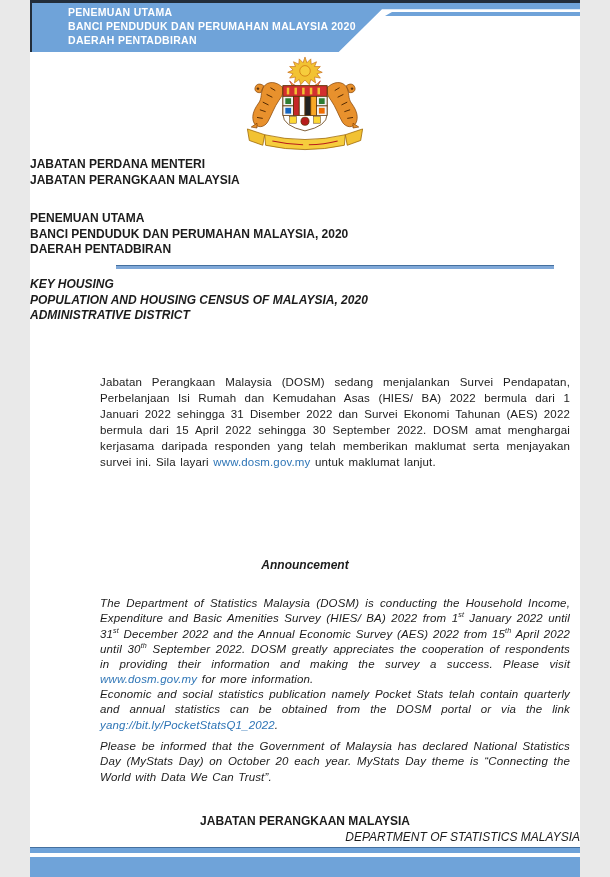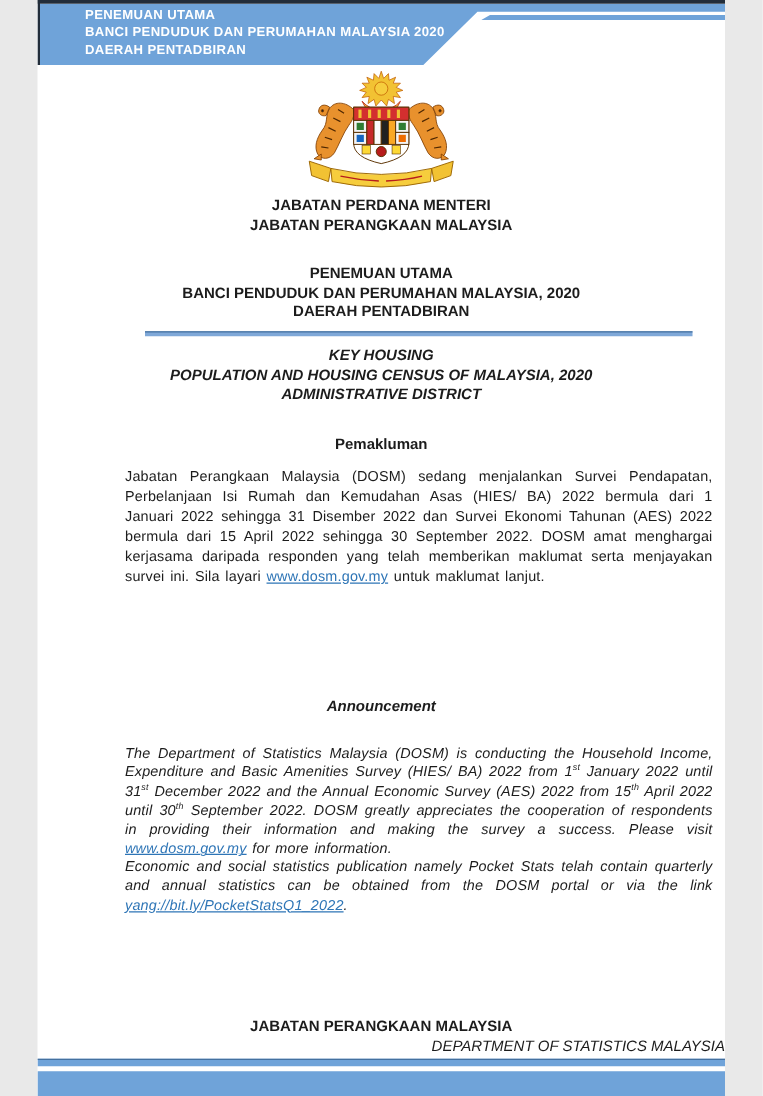--- a/index.html
+++ b/index.html
@@ -23,21 +23,21 @@
     position:absolute;top:12px;left:352px;right:0;height:4px;background:#6fa3d9;
     clip-path:polygon(10px 0,100% 0,100% 100%,3px 100%);
   }
   .band-text{
     position:absolute;top:5px;left:38px;
     color:#ffffff;font-weight:bold;font-size:10.5px;line-height:14px;letter-spacing:.3px;
   }
   
   .emblem{position:absolute;top:56px;left:50%;transform:translateX(-50%);width:158px;height:96px;}
   
-  .cblock{position:absolute;left:0;right:0;text-align:center;}
+  .cblock{position:absolute;left:0;right:0;text-align:left;}
   .t-agency{top:157px;font-weight:bold;font-size:12px;line-height:15.5px;}
   .t-malay{top:211px;font-weight:bold;font-size:12px;line-height:15.5px;}
   .t-english{top:277px;font-weight:bold;font-style:italic;font-size:12px;line-height:15.5px;}
   .divider{
     position:absolute;top:265px;left:86px;width:438px;height:3px;
     background:#7fa8d8;border-top:1.5px solid #44709f;
   }
   .h-section{position:absolute;left:0;right:0;text-align:center;font-weight:bold;font-size:12px;}
   .h-pemakluman{top:348px;}
   .h-announcement{top:558px;font-style:italic;}
@@ -46,21 +46,21 @@
     position:absolute;left:70px;width:470px;
     font-size:11.5px;text-align:justify;
     letter-spacing:.15px;word-spacing:1.2px;
   }
   .malay{line-height:16px;}
   .eng{line-height:15.3px;font-style:italic;}
   .p1{top:374px;} .p2{top:468px;} .p3{top:518px;}
   .e1{top:596px;} .e2{top:687px;} .e3{top:739px;}
   .seg-n{}
   .seg-i{font-style:italic;}
-  .seg-l{color:#2e75b6;text-decoration:underline;cursor:pointer;}
+  .seg-l{color:#2e75b6;cursor:pointer;}
   sup.seg-s{font-size:.62em;line-height:0;}
   
   .footer-text{position:absolute;top:814px;left:0;right:0;text-align:center;font-size:12px;line-height:15.5px;}
   .footer-text .f1{font-weight:bold;}
   .footer-text .f2{font-style:italic;text-align:right;}
   .foot-line{position:absolute;top:847px;left:0;right:0;height:5px;background:#6fa3d9;border-top:1.5px solid #44709f;}
   .foot-band{position:absolute;top:857px;left:0;right:0;bottom:0;background:#6fa3d9;}
 </style>
 </head>
 <body>
@@ -170,26 +170,26 @@
   </div>
 
   <div class="divider"></div>
 
   <div class="cblock t-english">
     <div>KEY HOUSING</div>
     <div>POPULATION AND HOUSING CENSUS OF MALAYSIA, 2020</div>
     <div>ADMINISTRATIVE DISTRICT</div>
   </div>
 
-  <div class="h-section h-pemakluman">Pemakluman</div>
   <div class="para malay p1"><span class="seg-n">Jabatan Perangkaan Malaysia (DOSM) sedang menjalankan Survei Pendapatan, Perbelanjaan Isi Rumah dan Kemudahan Asas (HIES/ BA) 2022 bermula dari 1 Januari 2022 sehingga 31 Disember 2022 dan Survei Ekonomi Tahunan (AES) 2022 bermula dari 15 April 2022 sehingga 30 September 2022. DOSM amat menghargai kerjasama daripada responden yang telah memberikan maklumat serta menjayakan survei ini. Sila layari </span><span class="seg-l">www.dosm.gov.my</span><span class="seg-n"> untuk maklumat lanjut.</span></div>
 
   <div class="h-section h-announcement">Announcement</div>
   <div class="para eng e1"><span class="seg-n">The Department of Statistics Malaysia (DOSM) is conducting the Household Income, Expenditure and Basic Amenities Survey (HIES/ BA) 2022 from 1</span><sup class="seg-s">st</sup><span class="seg-n"> January 2022 until 31</span><sup class="seg-s">st</sup><span class="seg-n"> December 2022 and the Annual Economic Survey (AES) 2022 from 15</span><sup class="seg-s">th</sup><span class="seg-n"> April 2022 until 30</span><sup class="seg-s">th</sup><span class="seg-n"> September 2022. DOSM greatly appreciates the cooperation of respondents in providing their information and making the survey a success. Please visit </span><span class="seg-l">www.dosm.gov.my</span><span class="seg-n"> for more information.</span></div>
   <div class="para eng e2"><span class="seg-n">Economic and social statistics publication namely Pocket Stats telah contain quarterly and annual statistics can be obtained from the DOSM portal or via the link </span><span class="seg-l">yang://bit.ly/PocketStatsQ1_2022</span><span class="seg-n">.</span></div>
+  <div class="para eng e3"><span class="seg-n">Please be informed that the Government of Malaysia has declared National Statistics Day (MyStats Day) on October 20 each year. MyStats Day theme is “Connecting the World with Data We Can Trust”.</span></div>
 
   <div class="footer-text">
     <div class="f1">JABATAN PERANGKAAN MALAYSIA</div>
     <div class="f2">DEPARTMENT OF STATISTICS MALAYSIA</div>
   </div>
   <div class="foot-line"></div>
   <div class="foot-band"></div>
 
 </div>
 

